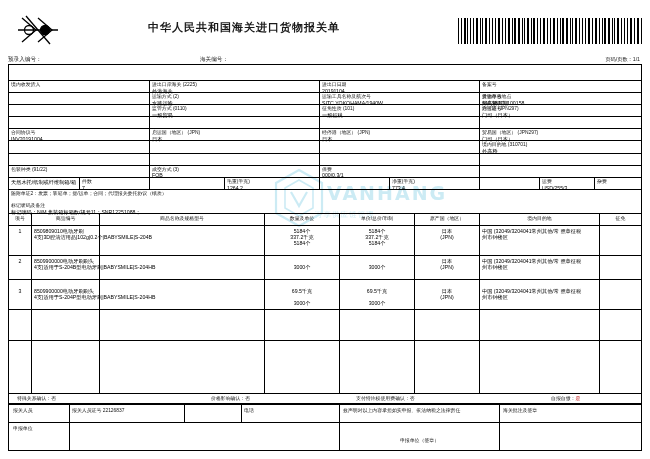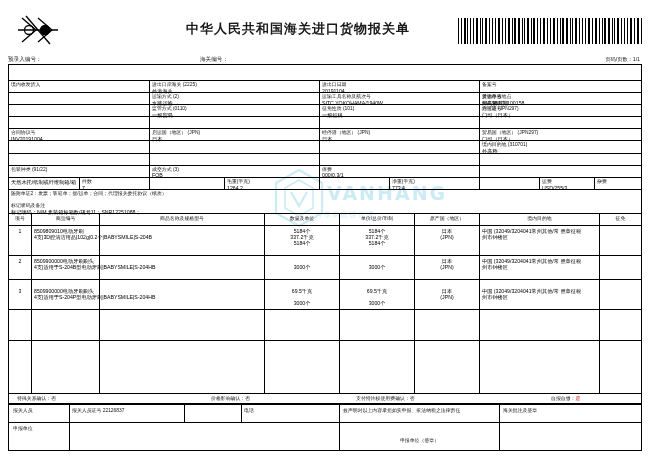--- a/index.html
+++ b/index.html
@@ -18,22 +18,22 @@
   
   .hdr{
     position:absolute;left:8px;top:8px;width:634px;height:44px;
   }
   .logo{
     position:absolute;left:8px;top:6px;width:44px;height:32px;
   }
   .logo svg{display:block;}
   .maintitle{
     position:absolute;left:140px;top:12px;width:300px;
-    text-align:center;
-    font-size:13px;font-weight:bold;letter-spacing:1px;
+    text-align:left;
+    font-size:11px;font-weight:bold;letter-spacing:1px;
     font-family:"DejaVu Sans",sans-serif;
   }
   .barcode{
     position:absolute;left:450px;top:10px;width:186px;height:26px;
   }
   .barcode i{
     position:absolute;top:0;height:26px;background:#000;
   }
   
   .prenum{

